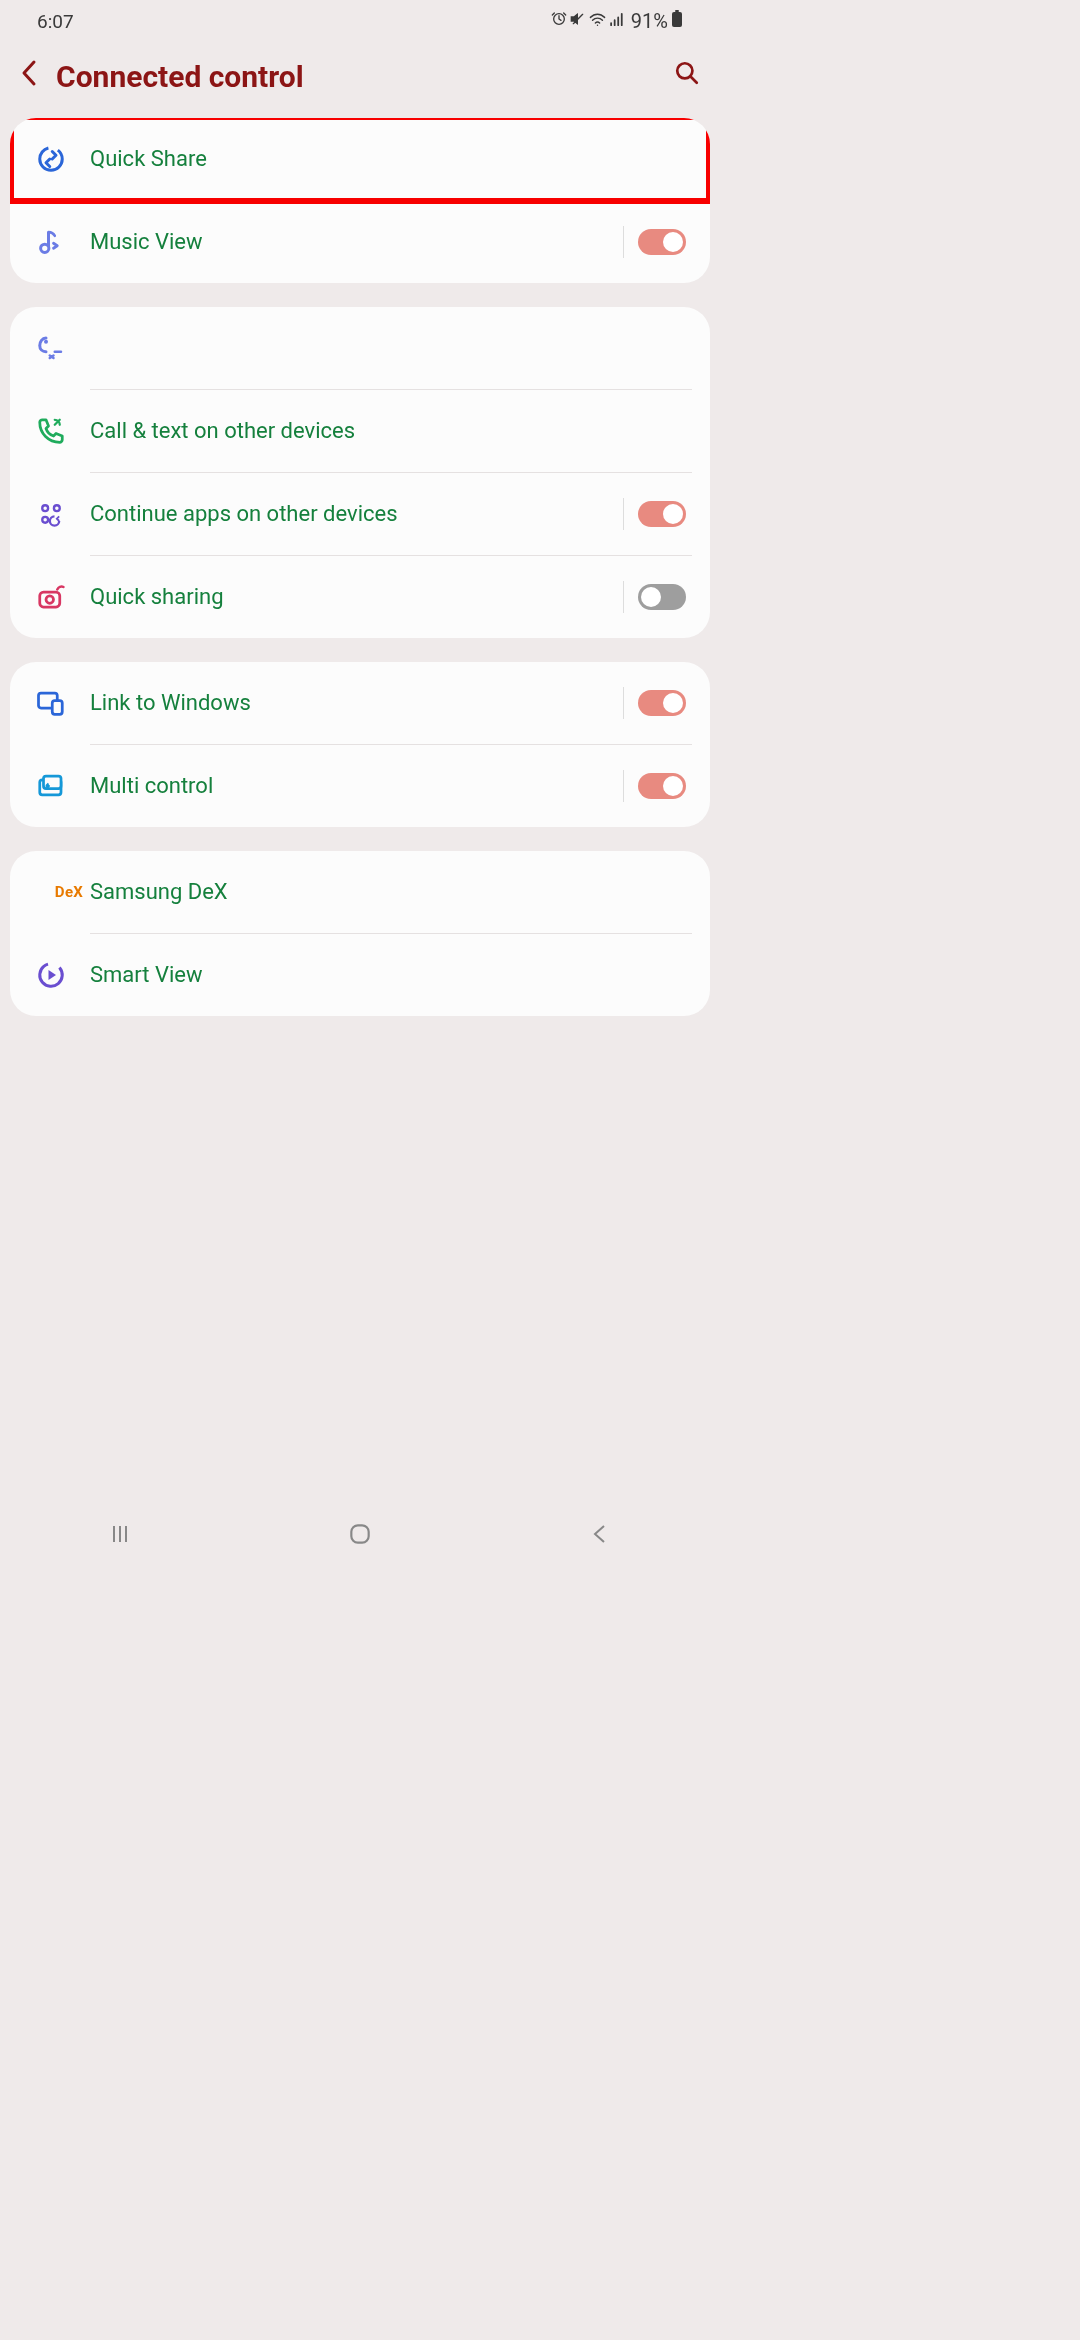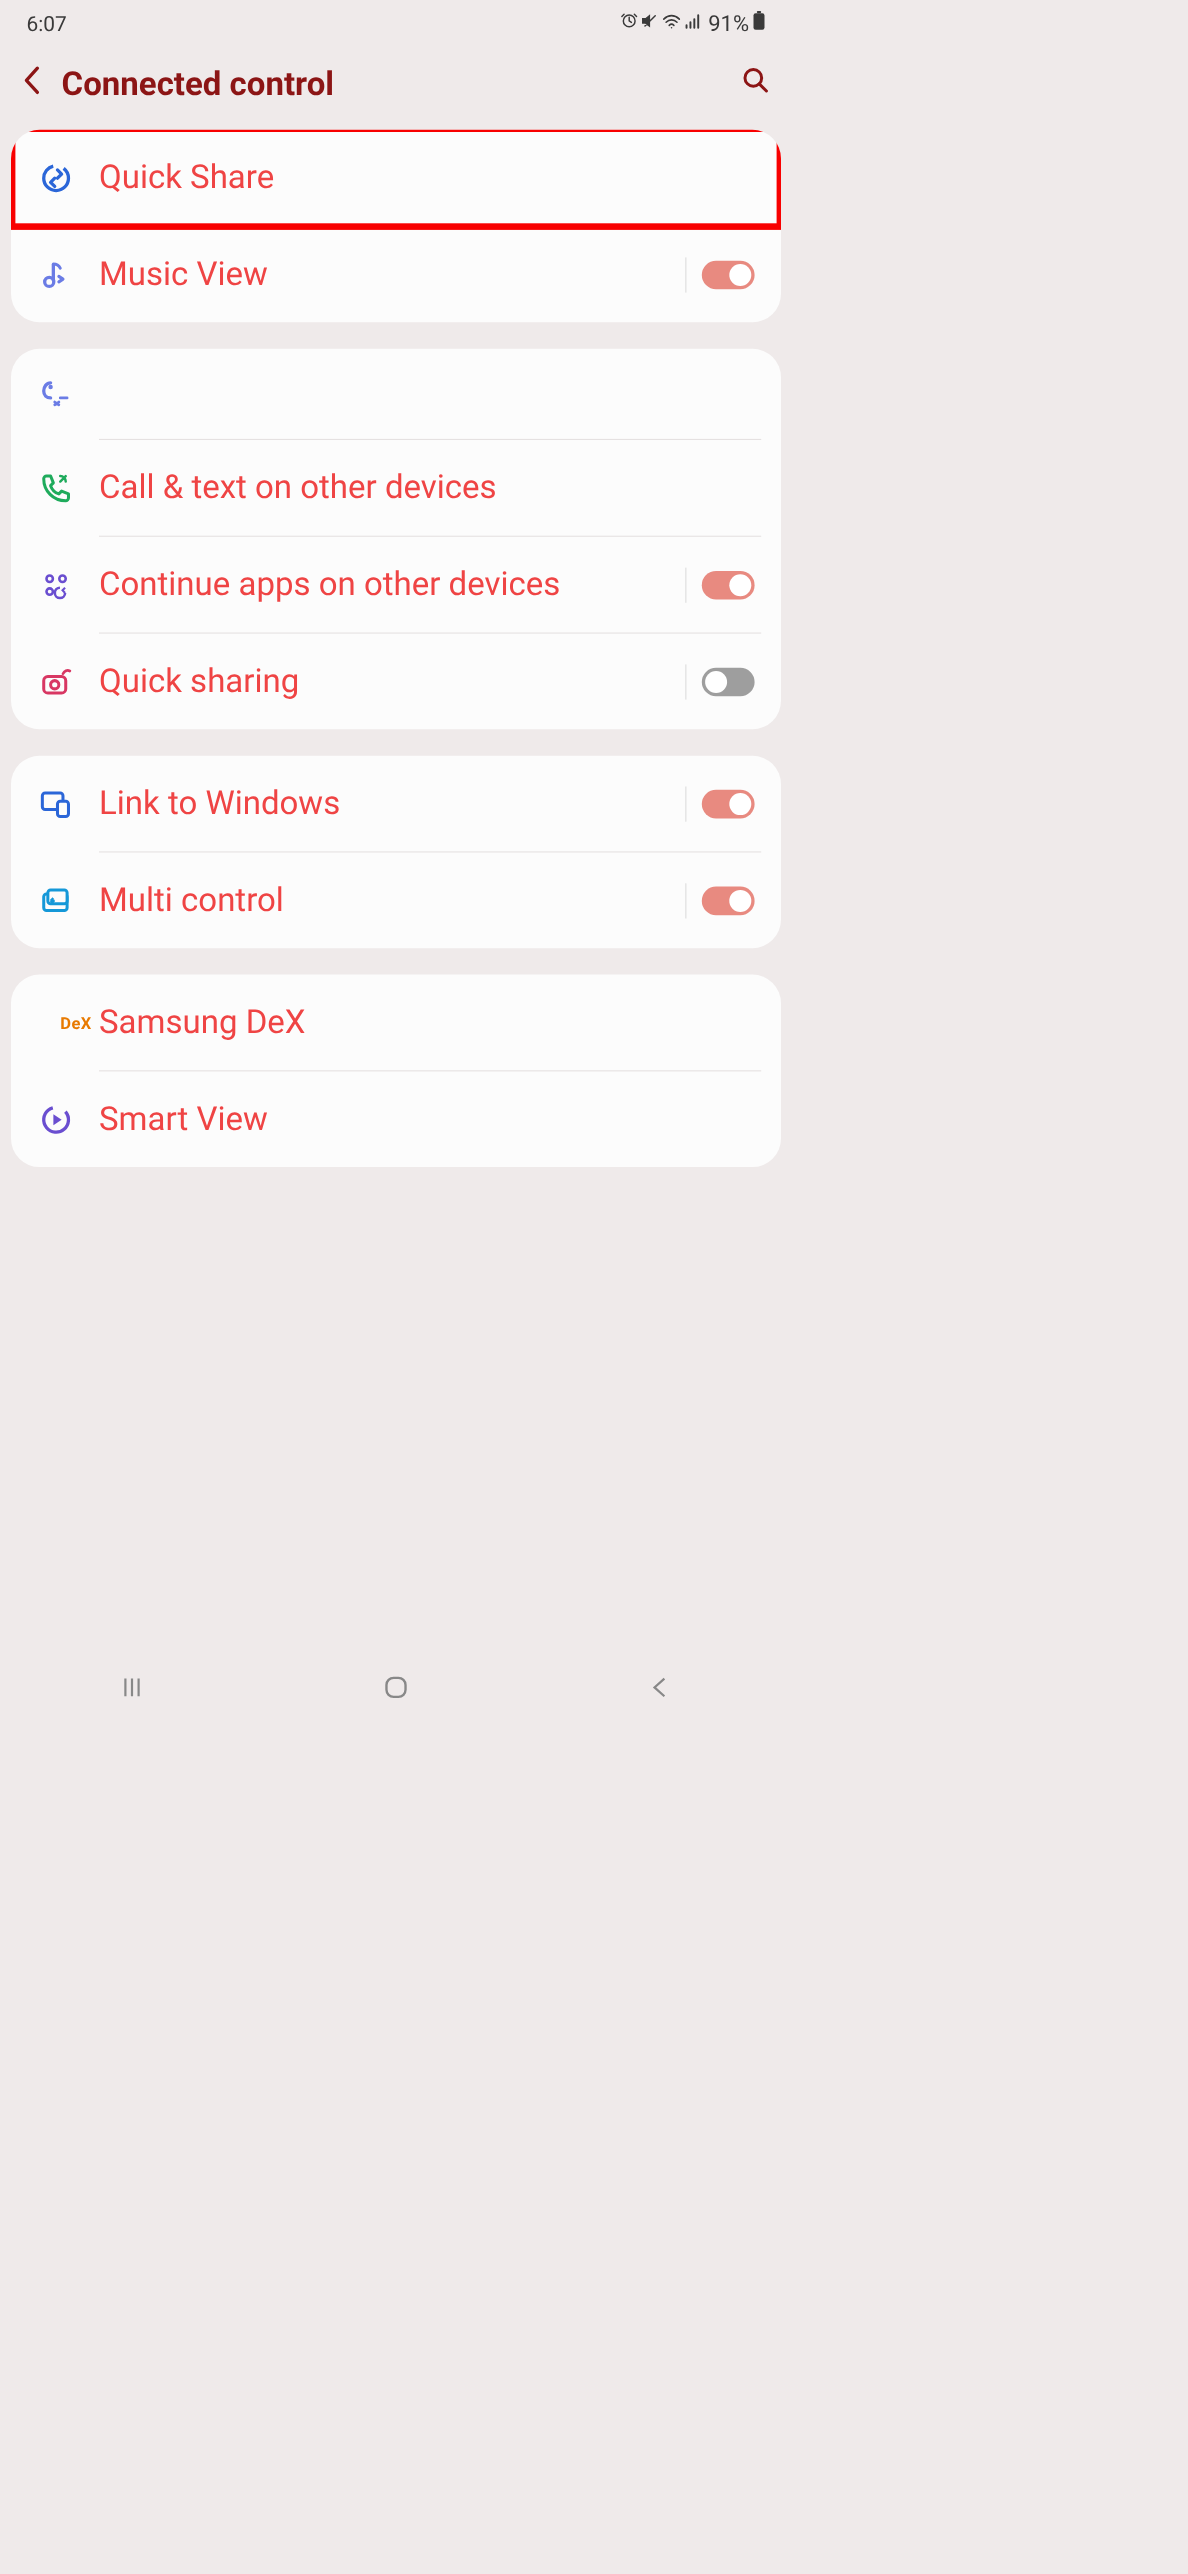--- a/index.html
+++ b/index.html
@@ -12,21 +12,21 @@
       height: 1560px;
       background: #efeaea;
       font-family: -apple-system, BlinkMacSystemFont, 'Segoe UI', Roboto, sans-serif;
       overflow: hidden;
       position: relative;
     }
     .status-bar {
       display: flex;
       justify-content: space-between;
       align-items: center;
-      padding: 8px 24px 4px;
+      padding: 8px 37px 4px;
       height: 38px;
       gap: 32px;
     }
     .status-time {
       font-size: 19px;
       color: #3a3a3a;
       font-weight: 400;
     }
     .status-icons {
       display: flex;
@@ -72,22 +72,22 @@
     .icon-slot {
       width: 34px;
       height: 34px;
       display: flex;
       align-items: center;
       justify-content: center;
       margin-right: 22px;
       flex-shrink: 0;
     }
     .item-label {
-      font-size: 30px;
-      color: #ef4444;
+      font-size: 22px;
+      color: #15803d;
       flex: 1;
       line-height: 1.3;
     }
     .divider {
       border: none;
       border-top: 1px solid #e5e1e1;
       margin-left: 80px;
       margin-right: 18px;
     }
     .toggle-wrap {

